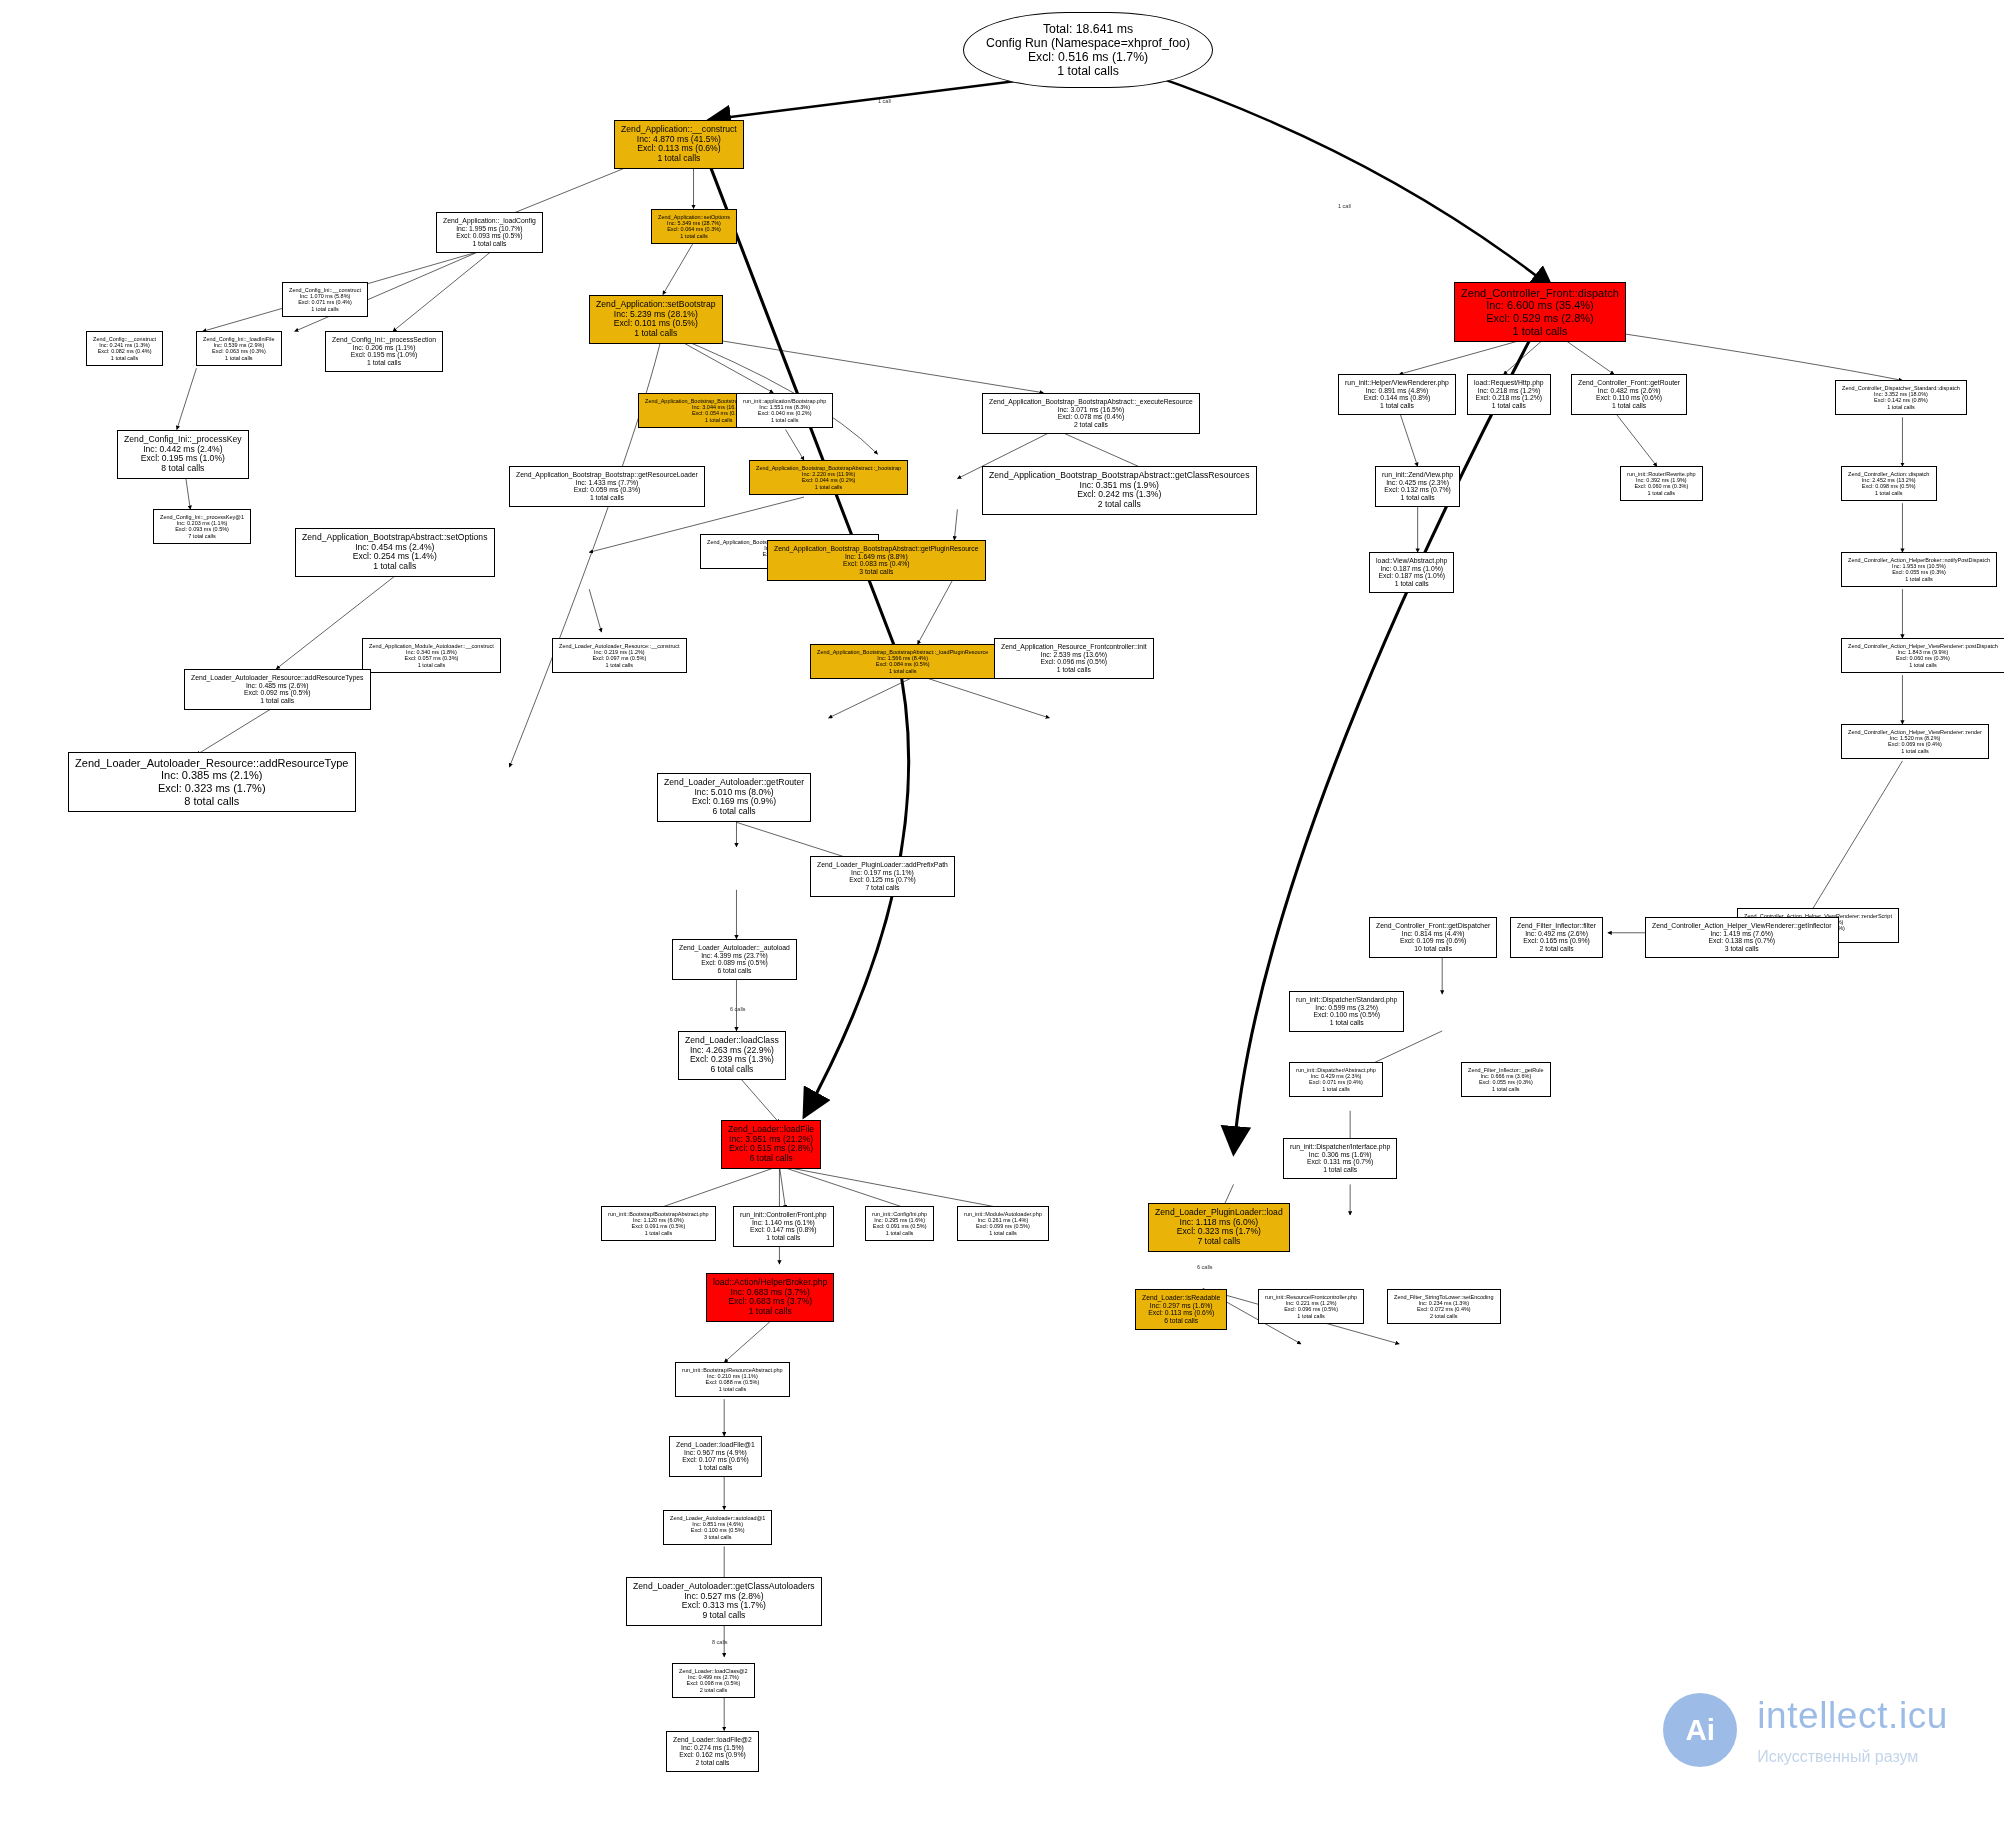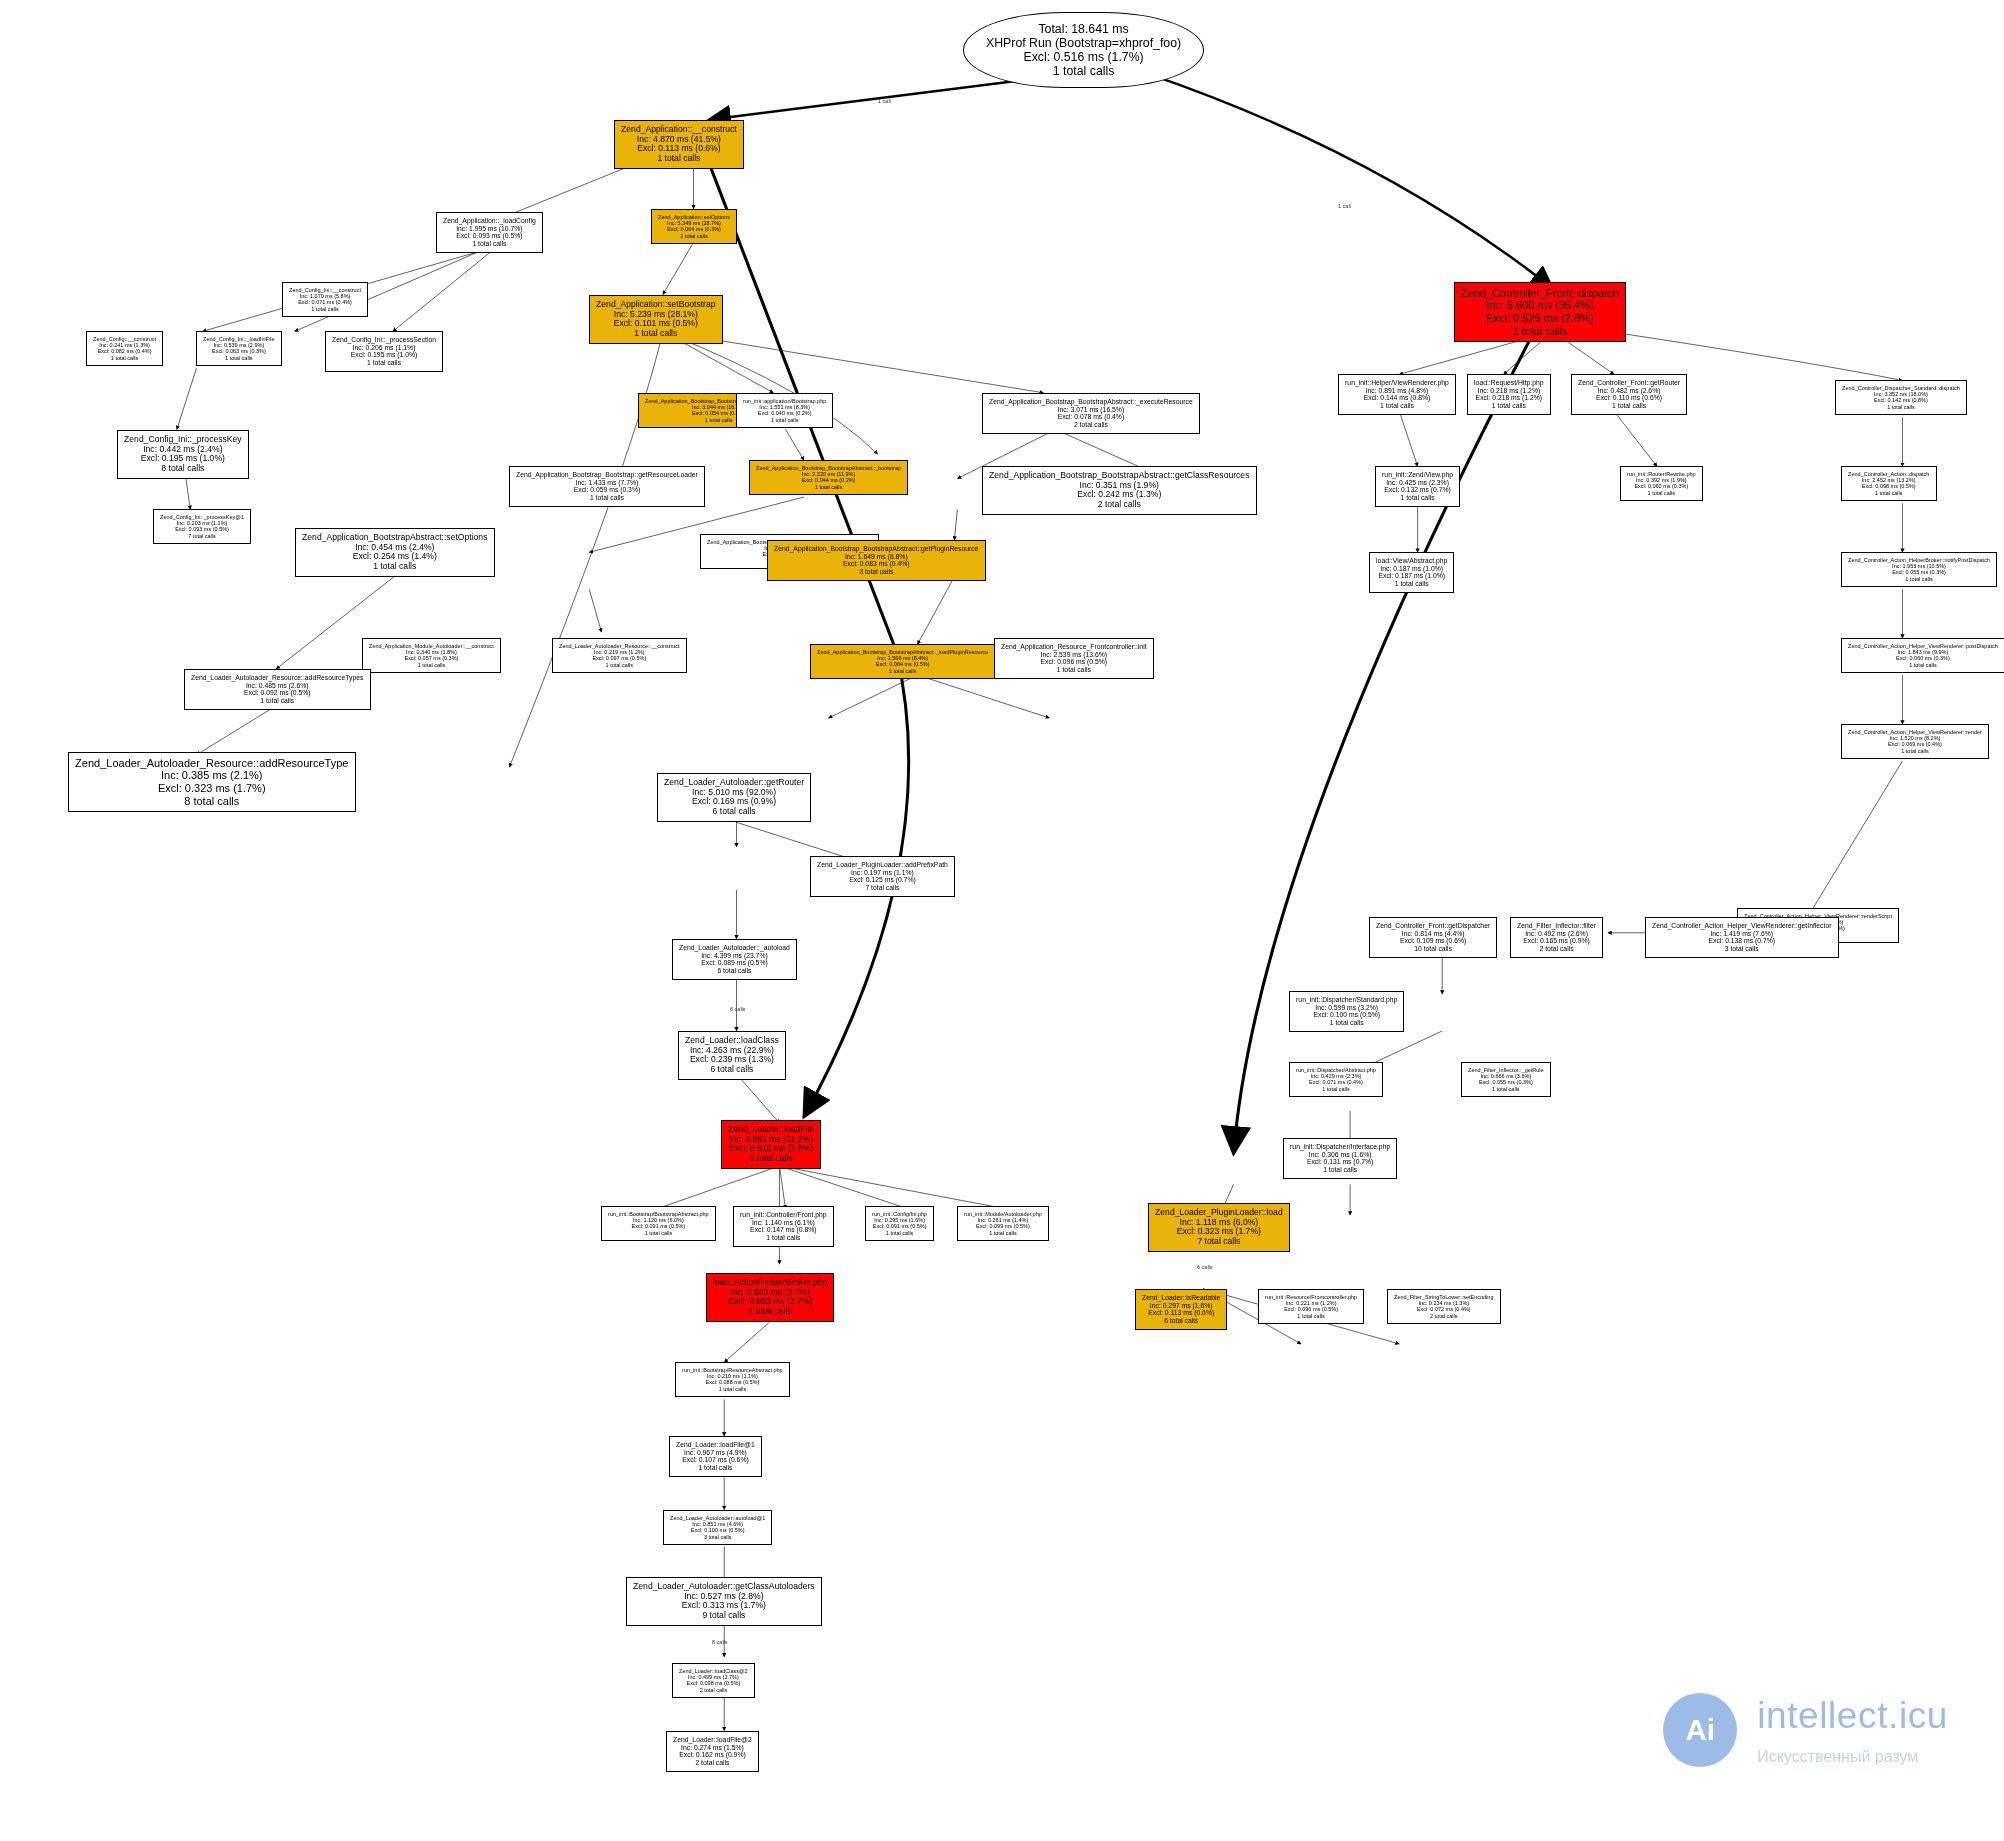--- a/index.html
+++ b/index.html
@@ -99,21 +99,21 @@
       <path d="M2010 1930 L1960 2040"></path>
       <path d="M1960 2100 L2120 2190"></path>
       <path d="M1960 2100 L2280 2190"></path>
       <path stroke-width="5" marker-end="url(#arrB)" d="M1155 265 Q1400 900 1460 1060 Q1540 1400 1310 1820"></path>
       <path stroke-width="5" marker-end="url(#arrB)" d="M2500 540 Q2050 1400 2010 1880"></path>
     </g>
   </svg>
 
   <div class="node root xl" style="left:963px;top:12.3px">
     <span class="ln">Total: 18.641 ms</span>
-    <span class="ln">XHProf Run (Bootstrap=xhprof_foo)</span>
+    <span class="ln">Config Run (Namespace=xhprof_foo)</span>
     <span class="ln">Excl: 0.516 ms (1.7%)</span>
     <span class="ln">1 total calls</span>
   </div>
 
   <div class="node yellow md" style="left:614px;top:120px">
     <span class="ln">Zend_Application::__construct</span>
     <span class="ln">Inc: 4.870 ms (41.5%)</span>
     <span class="ln">Excl: 0.113 ms (0.6%)</span>
     <span class="ln">1 total calls</span>
   </div>
@@ -259,21 +259,21 @@
   </div>
   <div class="node sm" style="left:994px;top:638px">
     <span class="ln">Zend_Application_Resource_Frontcontroller::init</span>
     <span class="ln">Inc: 2.539 ms (13.6%)</span>
     <span class="ln">Excl: 0.096 ms (0.5%)</span>
     <span class="ln">1 total calls</span>
   </div>
 
   <div class="node md" style="left:657px;top:773px">
     <span class="ln">Zend_Loader_Autoloader::getRouter</span>
-    <span class="ln">Inc: 5.010 ms (92.0%)</span>
+    <span class="ln">Inc: 5.010 ms (8.0%)</span>
     <span class="ln">Excl: 0.169 ms (0.9%)</span>
     <span class="ln">6 total calls</span>
   </div>
   <div class="node sm" style="left:810px;top:856px">
     <span class="ln">Zend_Loader_PluginLoader::addPrefixPath</span>
     <span class="ln">Inc: 0.197 ms (1.1%)</span>
     <span class="ln">Excl: 0.125 ms (0.7%)</span>
     <span class="ln">7 total calls</span>
   </div>
   <div class="node sm" style="left:672px;top:939px">

